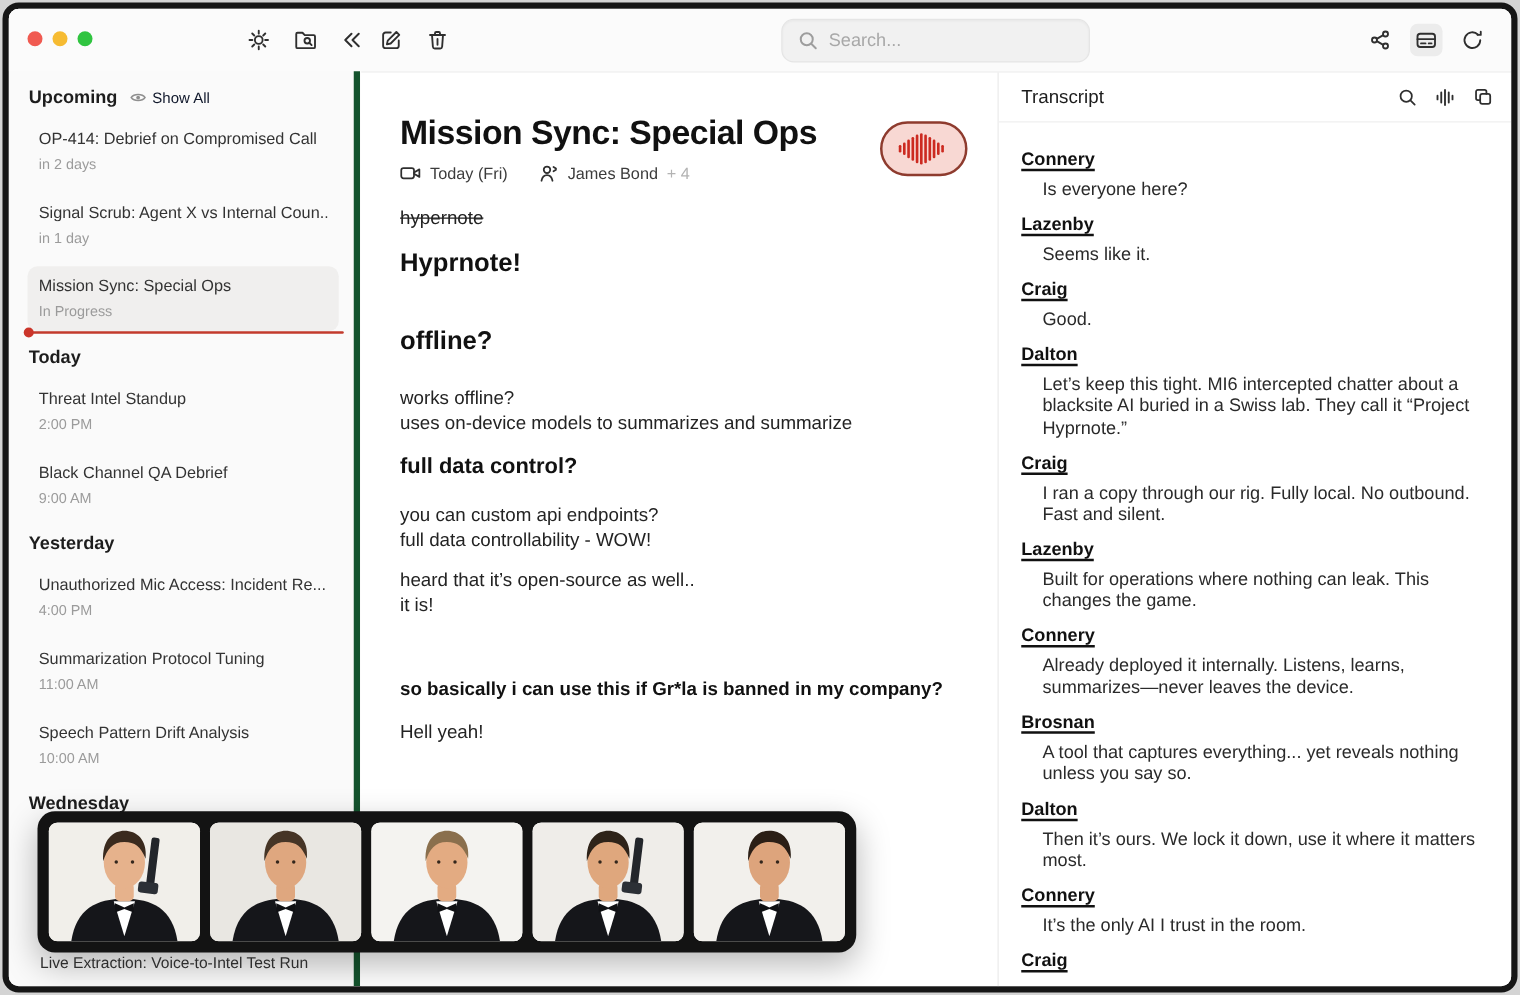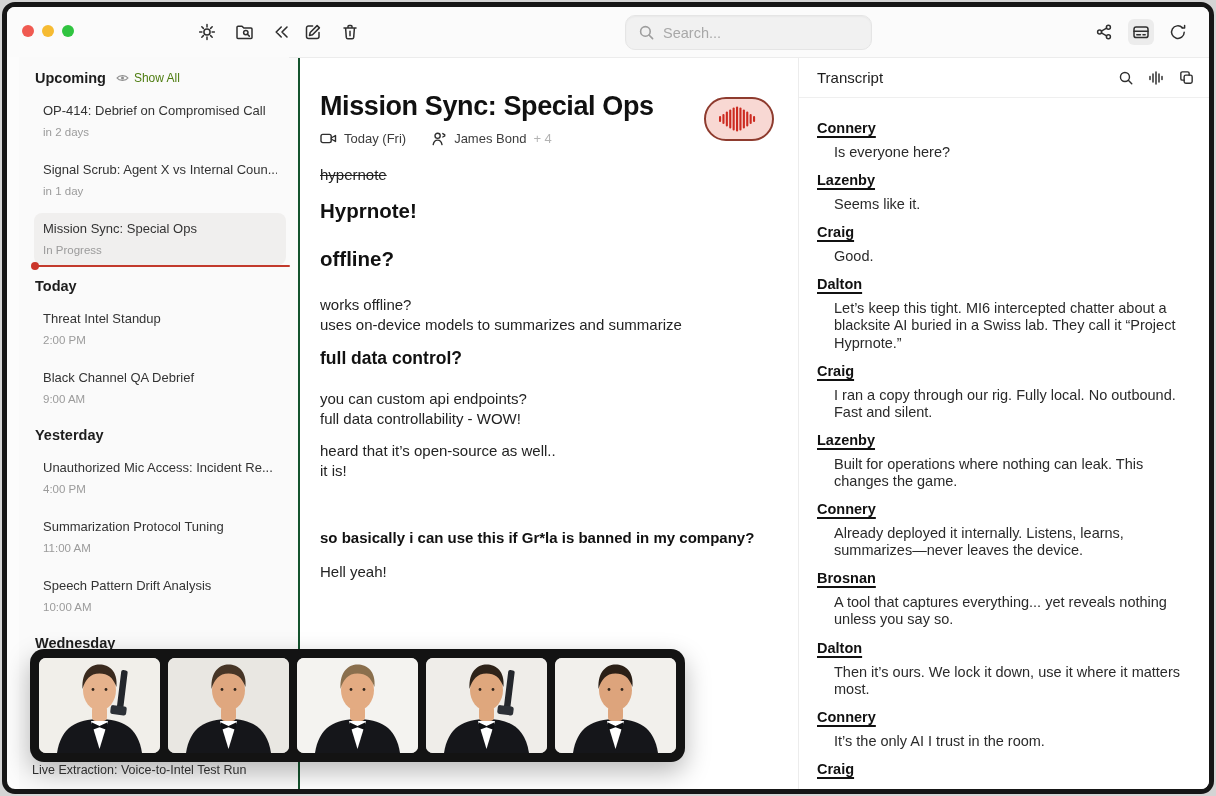--- a/index.html
+++ b/index.html
@@ -37,26 +37,26 @@
   }
   .searchbar input {
     border:none; outline:none; background:transparent; flex:1;
     font-family:"Liberation Sans", sans-serif; font-size:14.5px; color:#555;
   }
   .searchbar input::placeholder { color:#a8a8a8; }
 
   
   .sidebar {
     position:absolute; top:0; left:0; width:281px; bottom:0;
-    background:#fafafa; border-right:2px solid #14532d;
-    padding-top:50px; overflow:hidden; z-index:1;margin-left:12px;
+    background:#fafafa; border-right:5px solid #14532d;
+    padding-top:50px; overflow:hidden; z-index:1;
   }
   .side-sec-head { display:flex; align-items:center; gap:10px; margin:13px 16px 9px 16px; }
   .side-sec-title { font-size:14.5px; font-weight:700; color:#1d1d1d; }
-  .side-sec-action { display:inline-flex; align-items:center; gap:5px; font-size:12px; color:#4d7c0f; cursor:default; }
+  .side-sec-action { display:inline-flex; align-items:center; gap:5px; font-size:12px; color:#0f172a; cursor:default; }
   .side-item {
     position:relative; margin:1px 12px 7px 15px; padding:8px 9px 9px 9px;
     border-radius:8px; cursor:default;
   }
   .side-item.selected { background:#f0efee; }
   .side-item-title { font-size:13px; color:#333; white-space:nowrap; overflow:hidden; margin-bottom:8px; }
   .side-item-sub { font-size:11.5px; color:#9b9b9b; }
   .live-line { position:absolute; left:1px; right:-4px; bottom:-2px; height:2px; background:#c23a2c; border-radius:1px; }
   .live-dot { position:absolute; left:-3px; bottom:-5px; width:8px; height:8px; border-radius:50%; background:#cb352a; }
   .floating-caption { position:absolute; left:25px; top:756px; font-size:12.5px; color:#2e2e2e; z-index:6; }
@@ -301,21 +301,21 @@
       </svg>
     </div>
 
     <div class="note-body">
         <div class="b-strike" style="margin-top: 20px;">
           <div class="b-line">hypernote</div>
         </div>
         <div class="b-h2" style="margin-top: 16px;">
           <div class="b-line">Hyprnote!</div>
         </div>
-        <div class="b-h2" style="margin-top: 24px;">
+        <div class="b-h2" style="margin-top: 38px;">
           <div class="b-line">offline?</div>
         </div>
         <div class="b-p" style="margin-top: 24px;">
           <div class="b-line">works offline?</div>
           <div class="b-line">uses on-device models to summarizes and summarize</div>
         </div>
         <div class="b-h3" style="margin-top: 12px;">
           <div class="b-line">full data control?</div>
         </div>
         <div class="b-p" style="margin-top: 20px;">

